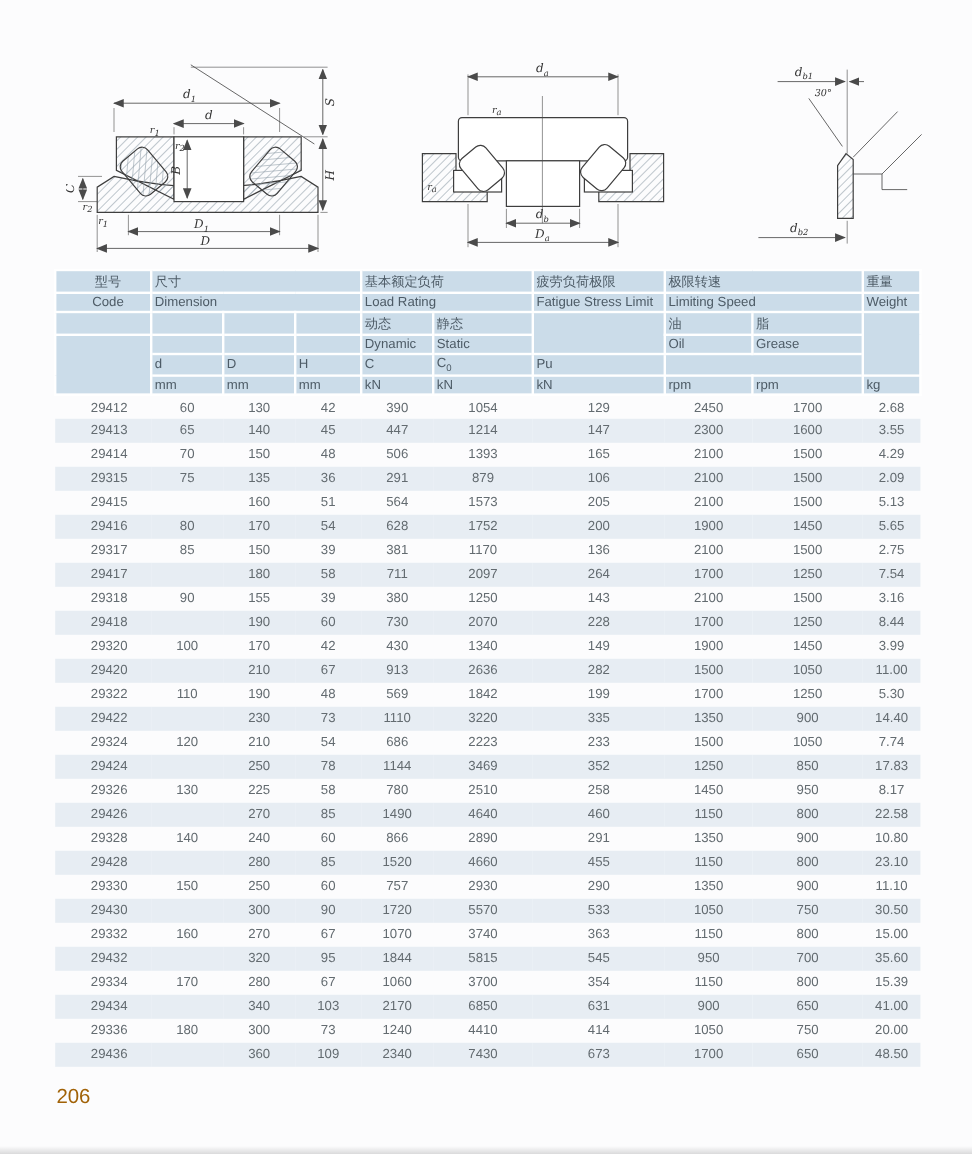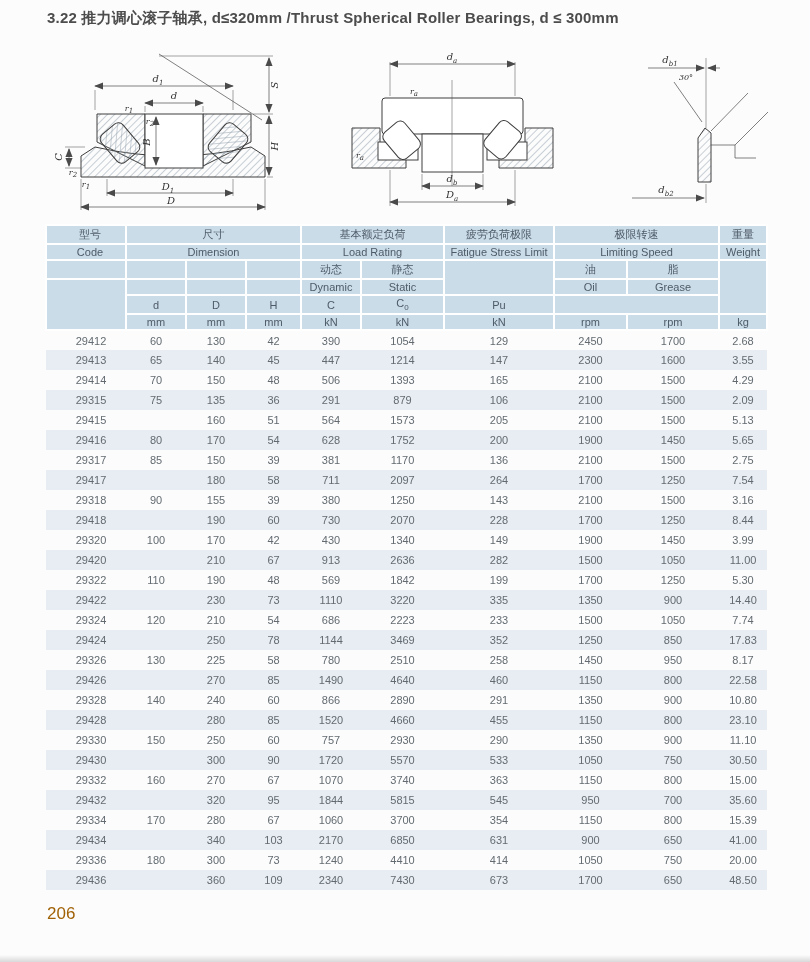--- a/index.html
+++ b/index.html
@@ -20,34 +20,33 @@
   .dl{stroke:var(--line);stroke-width:.7;fill:none}
   .ext{stroke:var(--line);stroke-width:.5;fill:none}
   .ol{stroke:#3e3e3e;stroke-width:1;fill:#fff}
   .hl{stroke:#3e3e3e;stroke-width:1;fill:url(#hp)}
   .lbl{font-family:"DejaVu Serif",serif;font-style:italic;font-size:10px;fill:#333}
   .lbl .ts{font-size:7px}
   .lbl.sm{font-size:8px}
   
   table.bearing{position:absolute;left:45px;top:224px;width:721px;border-collapse:collapse;table-layout:fixed}
   table.bearing th{background:var(--header-bg);border:2px solid #fff;font-weight:normal;
-    font-size:11px;color:var(--header-text);height:15.5px;padding:1px 2px;text-align:center;white-space:nowrap}
+    font-size:11px;color:var(--header-text);height:15.5px;padding:1px 2px;text-align:left;white-space:nowrap}
   table.bearing th.code-h{text-align:center;padding-left:10px}
   table.bearing td{font-size:11px;color:var(--body-text);height:20px;padding:0 2px;text-align:center;white-space:nowrap}
   table.bearing td.code{text-align:center;padding-left:12px}
   table.bearing tbody tr.alt{background:var(--row-alt)}
   sub{font-size:8px}
   .pagenum{position:absolute;left:47px;top:904px;font-size:17px;color:#a16207}
 </style>
 </head>
 <body>
 
 <div class="page">
 
-  <div class="title">3.22 推力调心滚子轴承, d≤320mm /Thrust Spherical Roller Bearings, d ≤ 300mm</div>
 
   <div class="figs">
 
     <svg viewBox="0 0 255 172" width="255" height="172" style="left:55px;top:46px">
       <defs>
         <pattern id="hp" patternUnits="userSpaceOnUse" width="5" height="5" patternTransform="rotate(45)">
           <line x1="0" y1="0" x2="0" y2="5" stroke="#94a1ab" stroke-width="1"></line>
         </pattern>
         <marker id="ar" viewBox="0 0 10 10" refX="9" refY="5" markerWidth="9" markerHeight="9" orient="auto-start-reverse" markerUnits="userSpaceOnUse">
           <path d="M0,1 L10,5 L0,9 Z" fill="#4a4a4a"></path>

